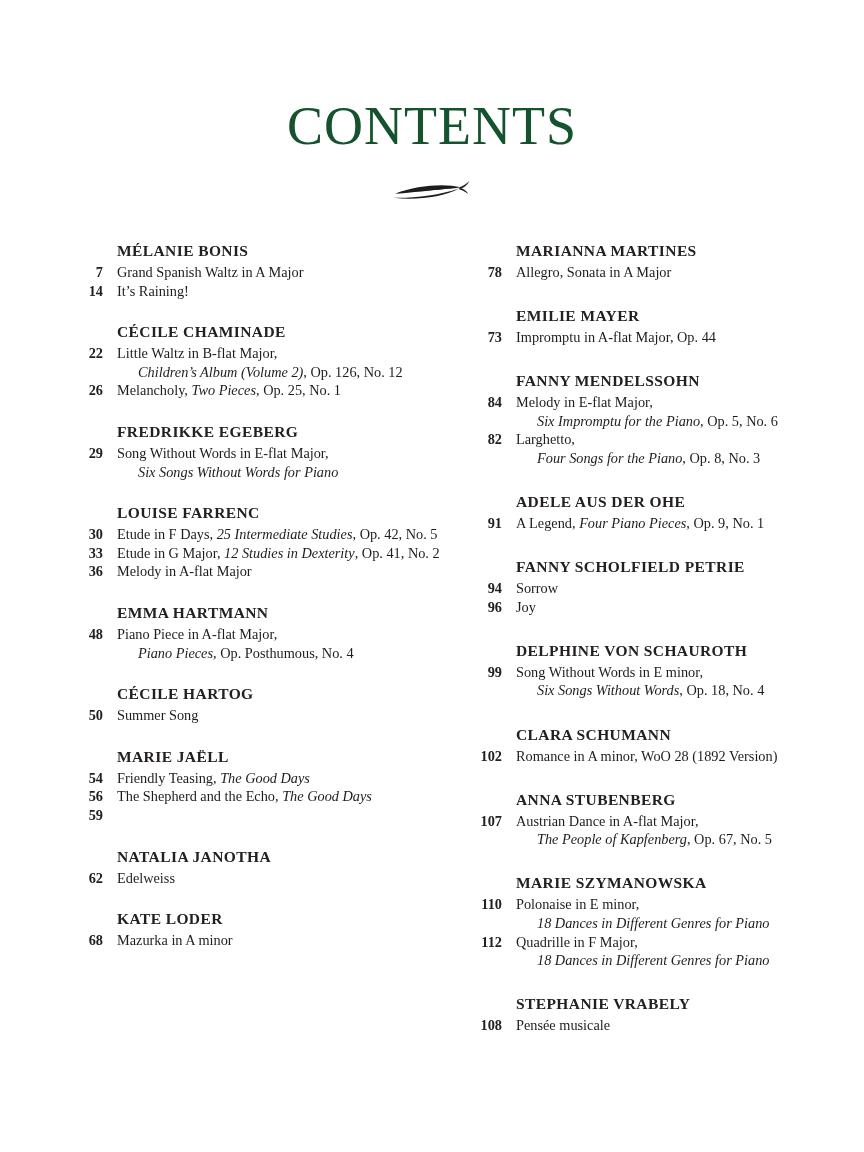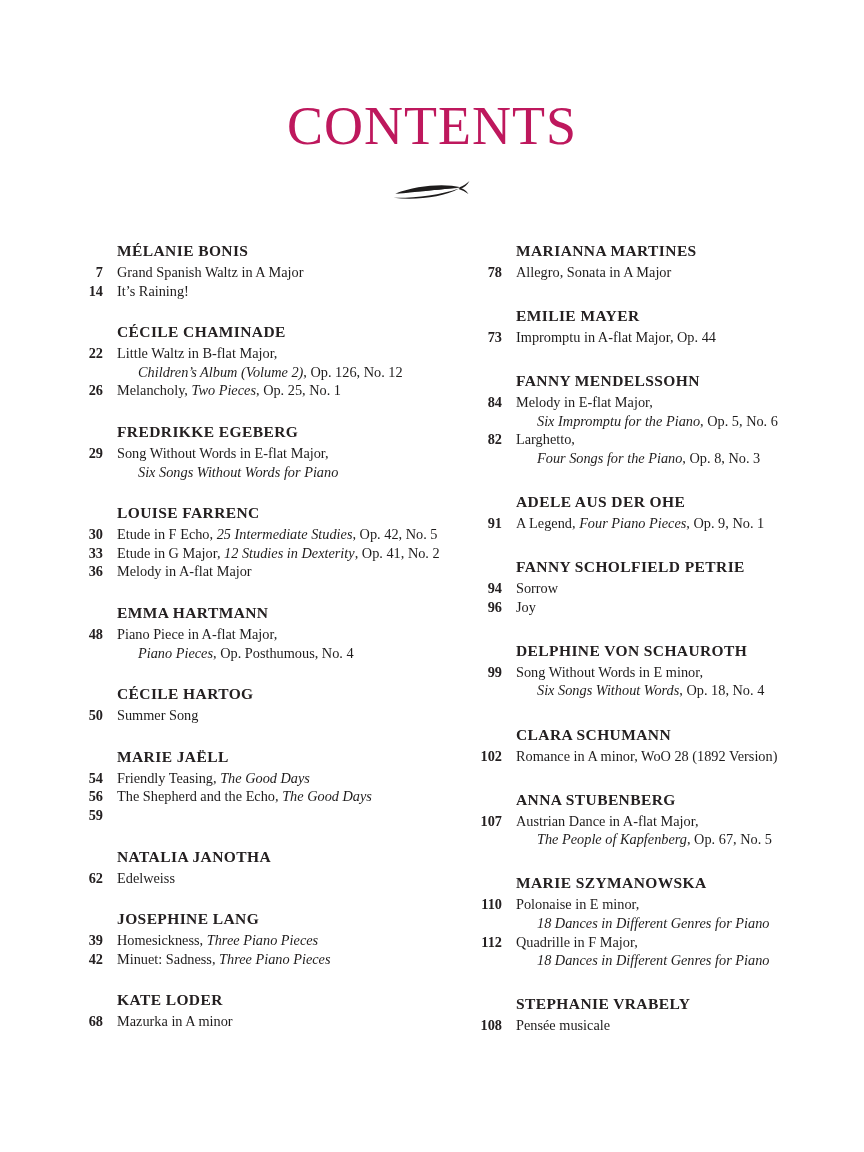--- a/index.html
+++ b/index.html
@@ -20,21 +20,21 @@
     position: absolute;
     top: 99px;
     left: 0;
     width: 100%;
     margin: 0;
     text-align: center;
     font-size: 54px;
     font-weight: 400;
     letter-spacing: 1px;
     line-height: 1;
-    color: #be185d;
+    color: #14532d;
   }
   .ornament {
     position: absolute;
     top: 179px;
     left: 0;
     width: 100%;
     text-align: center;
   }
   .ornament svg {
     width: 78px;
@@ -126,21 +126,21 @@
         </div>
         <div class="row">
           <span class="num"></span>
           <span class="line cont"><i>Six Songs Without Words for Piano</i></span>
         </div>
       </section>
       <section class="section">
         <h2 class="composer">LOUISE FARRENC</h2>
         <div class="row">
           <span class="num">30</span>
-          <span class="line"><span>Etude in F Echo, </span><i>25 Intermediate Studies</i><span>, Op. 42, No. 5</span></span>
+          <span class="line"><span>Etude in F Days, </span><i>25 Intermediate Studies</i><span>, Op. 42, No. 5</span></span>
         </div>
         <div class="row">
           <span class="num">33</span>
           <span class="line"><span>Etude in G Major, </span><i>12 Studies in Dexterity</i><span>, Op. 41, No. 2</span></span>
         </div>
         <div class="row">
           <span class="num">36</span>
           <span class="line"><span>Melody in A-flat Major</span></span>
         </div>
       </section>
@@ -174,31 +174,20 @@
         </div>
         <div class="row">
           <span class="num">59</span>
         </div>
       </section>
       <section class="section">
         <h2 class="composer">NATALIA JANOTHA</h2>
         <div class="row">
           <span class="num">62</span>
           <span class="line"><span>Edelweiss</span></span>
-        </div>
-      </section>
-      <section class="section">
-        <h2 class="composer">JOSEPHINE LANG</h2>
-        <div class="row">
-          <span class="num">39</span>
-          <span class="line"><span>Homesickness, </span><i>Three Piano Pieces</i></span>
-        </div>
-        <div class="row">
-          <span class="num">42</span>
-          <span class="line"><span>Minuet: Sadness, </span><i>Three Piano Pieces</i></span>
         </div>
       </section>
       <section class="section">
         <h2 class="composer">KATE LODER</h2>
         <div class="row">
           <span class="num">68</span>
           <span class="line"><span>Mazurka in A minor</span></span>
         </div>
       </section>
     </div>

